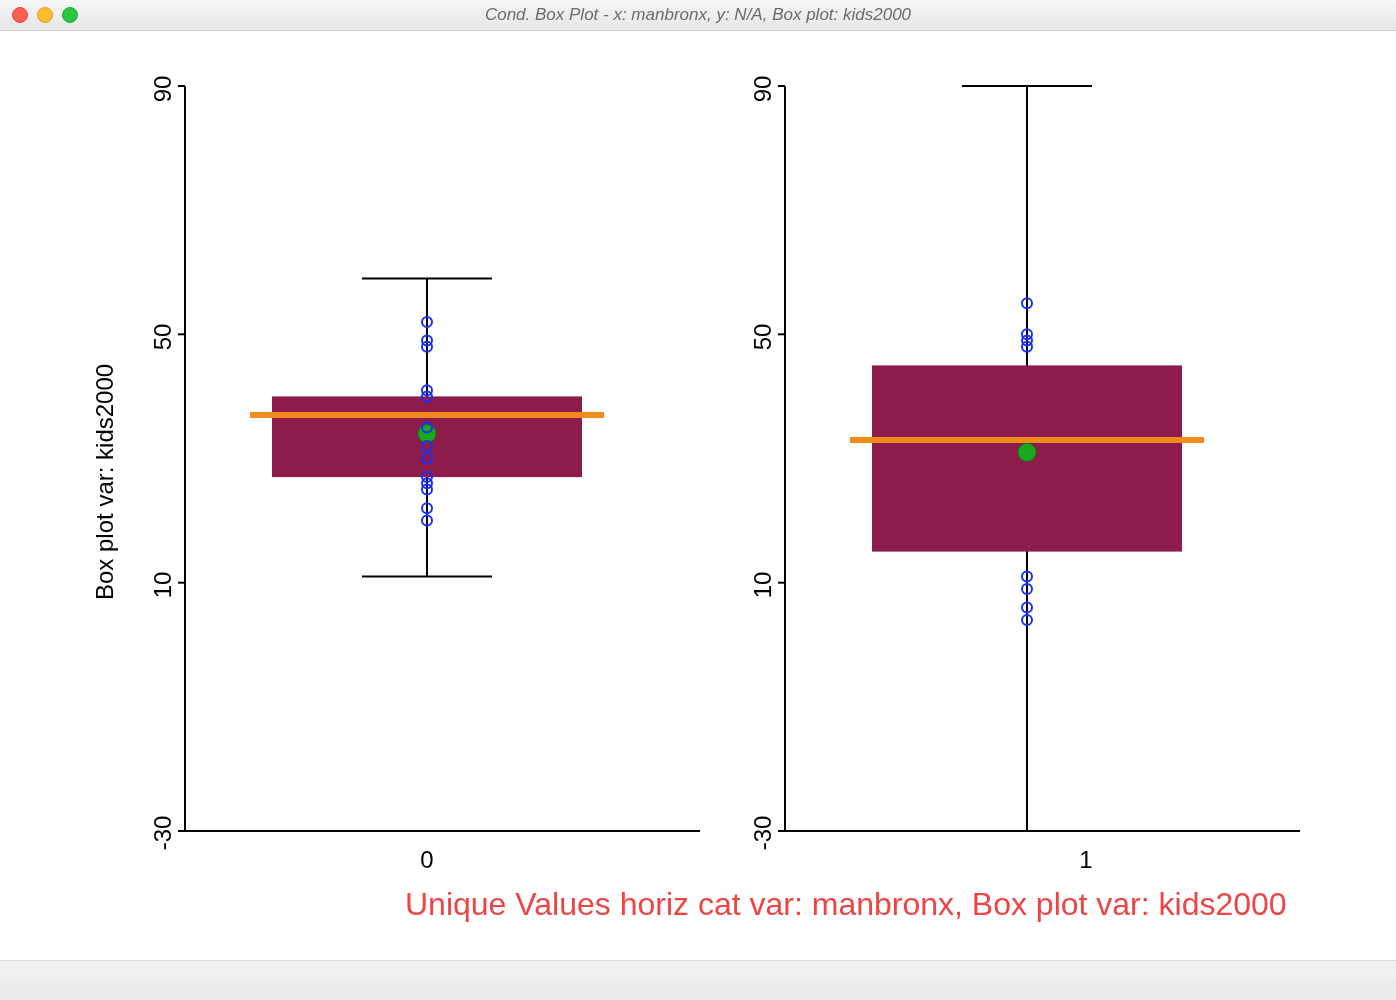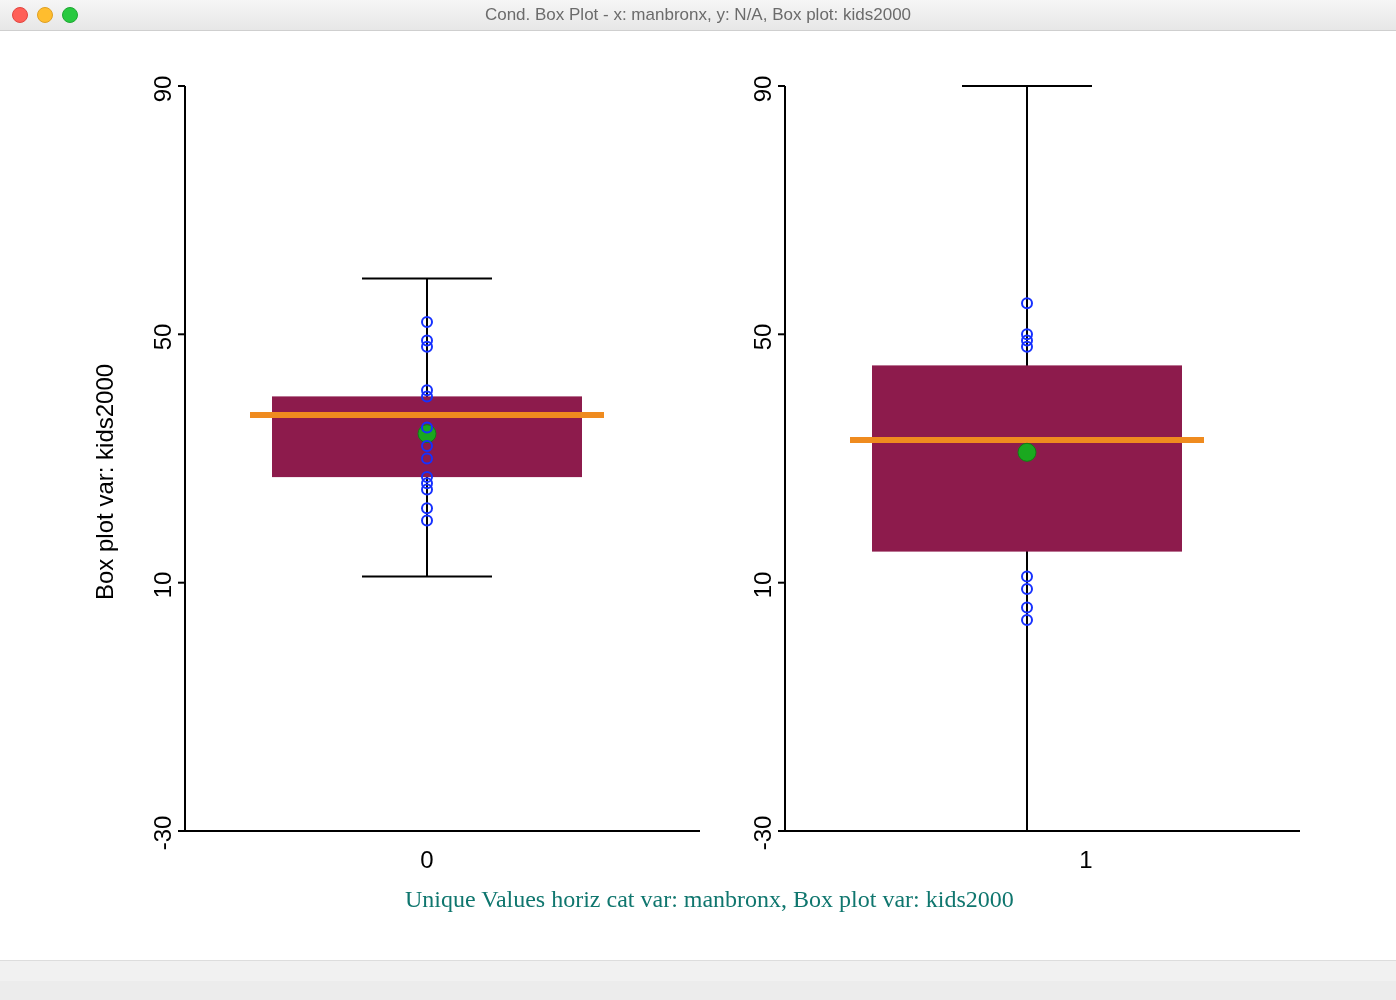--- a/index.html
+++ b/index.html
@@ -32,20 +32,21 @@
   .tl.red { background: #ff5f57; border: 1px solid #e24640; }
   .tl.yellow { background: #ffbd2e; border: 1px solid #dfa023; }
   .tl.green { background: #28c940; border: 1px solid #1fa833; }
   .titletext {
     position: absolute;
     left: 0; right: 0;
     text-align: center;
     font-size: 17px;
     color: #6b6b6b;
     pointer-events: none;
+    font-style: italic;
   }
 
   
   .canvas {
     position: relative;
     width: 1396px;
     height: 950px;
     background: #ffffff;
   }
 
@@ -68,24 +69,23 @@
   .ylabel {
     position: absolute;
     font-size: 24px;
     color: #000;
     transform: rotate(-90deg);
     transform-origin: center;
     white-space: nowrap;
   }
   .xlabel {
     position: absolute;
-    font-size: 24px;
-    color: #0f766e;
+    font-size: 32px;
+    color: #ef4444;
     white-space: nowrap;
-    font-family: Liberation Serif, serif;
   }
 
   
   .bottom-strip {
     position: absolute;
     left: 0; right: 0;
     bottom: 0;
     height: 20px;
     background: #f1f1f1;
     border-top: 1px solid #dddddd;

